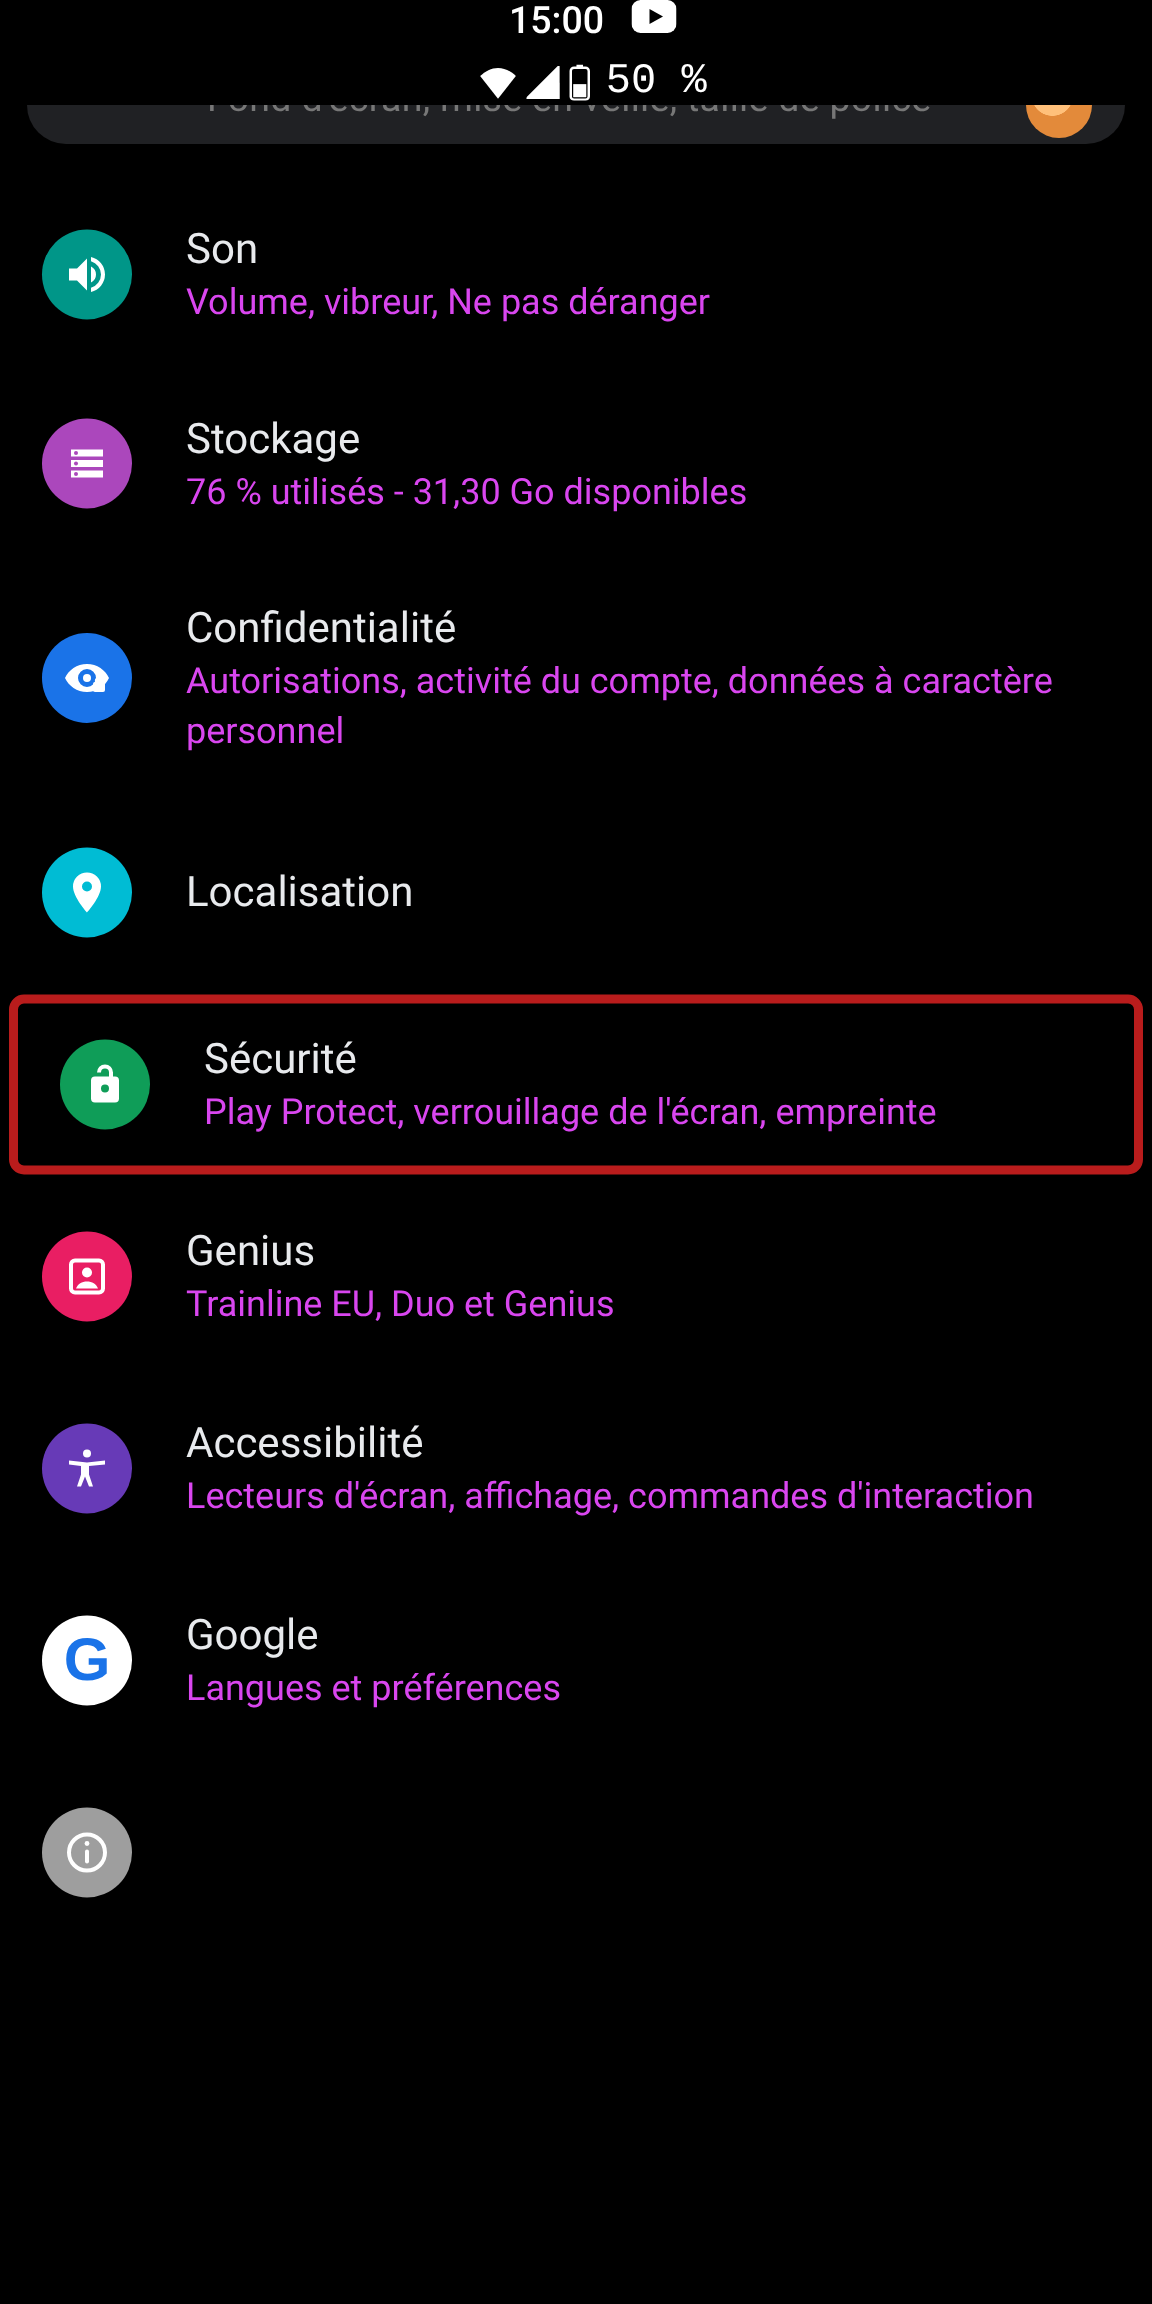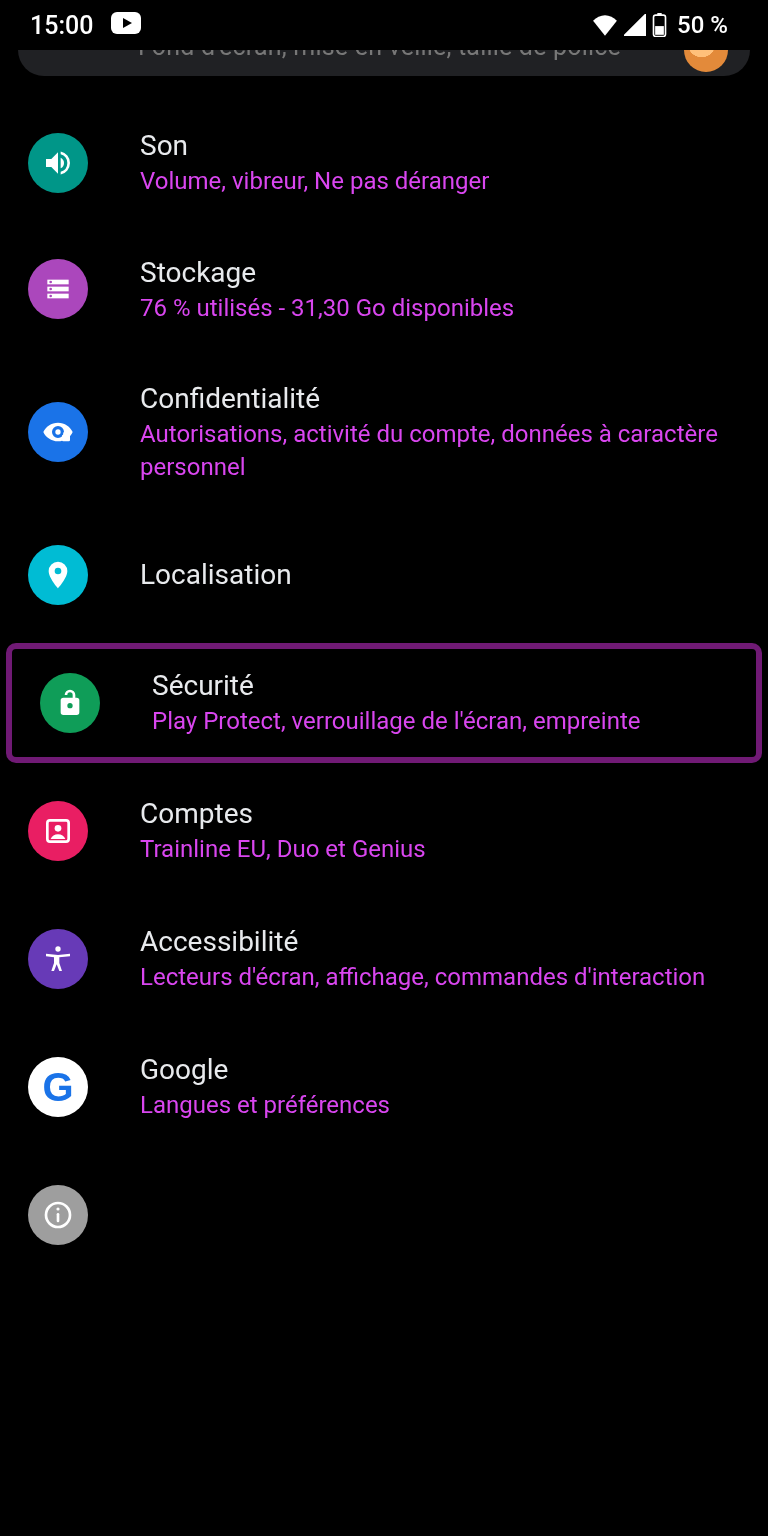--- a/index.html
+++ b/index.html
@@ -1,33 +1,33 @@
 <!DOCTYPE html>
 <html><head>
 <meta charset="utf-8">
 <style>
   html,body{margin:0;padding:0;background:#000;color:#e8eaed;font-family:Roboto,"Helvetica Neue",Arial,sans-serif;width:768px;height:1536px;overflow:hidden;}
   *{box-sizing:border-box;}
-  .status-bar{display:flex;align-items:center;justify-content:space-between;height:50px;padding:0 40px 0 30px;font-size:25px;font-weight:500;color:#fff;}
+  .status-bar{display:flex;align-items:center;justify-content:space-between;height:70px;padding:0 8px 0 30px;font-size:25px;font-weight:500;color:#fff;flex-direction:column;}
   .status-left{display:flex;align-items:center;gap:18px;}
   .status-right{display:flex;align-items:center;gap:6px;}
   .status-right svg{display:block;}
-  .battery-text{margin-left:4px;font-size:24px;}
+  .battery-text{margin-left:4px;font-size:28px;font-family:Liberation Mono, monospace;}
   .search-remnant{margin:0 18px 4px 18px;height:26px;background:#202124;border-radius:0 0 36px 36px;position:relative;overflow:hidden;display:flex;align-items:flex-start;}
   .search-remnant .blur-text{color:#777;font-size:25px;white-space:nowrap;margin-left:120px;margin-top:-18px;letter-spacing:.2px;}
   .search-remnant .avatar{position:absolute;right:22px;top:-22px;width:44px;height:44px;border-radius:50%;background:radial-gradient(circle at 40% 35%,#ffc07a 0 35%,#e38a3a 36% 100%);}
   .list{padding:0;}
-  .item{display:flex;align-items:center;padding:28px 22px 28px 28px;min-height:128px;gap:52px;cursor:pointer;}
+  .item{display:flex;align-items:center;padding:28px 22px 28px 28px;min-height:128px;gap:36px;cursor:pointer;}
   .item.first{padding-top:48px;}
   .icon-wrap{width:60px;height:60px;border-radius:50%;flex:0 0 60px;display:flex;align-items:center;justify-content:center;}
   .icon-wrap svg{width:32px;height:32px;}
   .texts{flex:1;min-width:0;}
   .title{font-size:28px;color:#e8eaed;line-height:1.25;margin-bottom:2px;}
   .subtitle{font-size:24px;color:#d946ef;line-height:1.35;}
-  .highlight-box{border:6px solid #701a75;border-radius:10px;margin:4px 6px;}
+  .highlight-box{border:6px solid #b91c1c;border-radius:10px;margin:4px 6px;}
   .highlight-box .item{padding-top:18px;padding-bottom:18px;min-height:108px;}
   
   .c-teal{background:#009688;}
   .c-purple{background:#ab47bc;}
   .c-blue{background:#1a73e8;}
   .c-cyan{background:#00bcd4;}
   .c-green{background:#0f9d58;}
   .c-pink{background:#e91e63;}
   .c-violet{background:#673ab7;}
   .c-green2{background:#0f9d58;}
@@ -150,21 +150,21 @@
 
   <div class="item">
     <span class="icon-wrap c-pink">
       <svg viewBox="0 0 24 24" fill="#fff">
           <rect x="4" y="4" width="16" height="16" rx="2" fill="none" stroke="#fff" stroke-width="2"></rect>
           <circle cx="12" cy="10" r="2.5"></circle>
           <path d="M6.5 18c.8-2.3 3-3.5 5.5-3.5s4.7 1.2 5.5 3.5H6.5z"></path>
         </svg>
     </span>
     <div class="texts">
-      <div class="title">Comptes</div>
+      <div class="title">Genius</div>
       <div class="subtitle">Trainline EU, Duo et Genius</div>
     </div>
   </div>
 
   <div class="item">
     <span class="icon-wrap c-violet">
       <svg viewBox="0 0 24 24" fill="#fff">
           <circle cx="12" cy="4.5" r="2"></circle>
           <path d="M21 8l-9 1-9-1v2l6 .7V15l-2 6h2l2-5 2 5h2l-2-6v-4.3L21 10V8z"></path>
         </svg>

